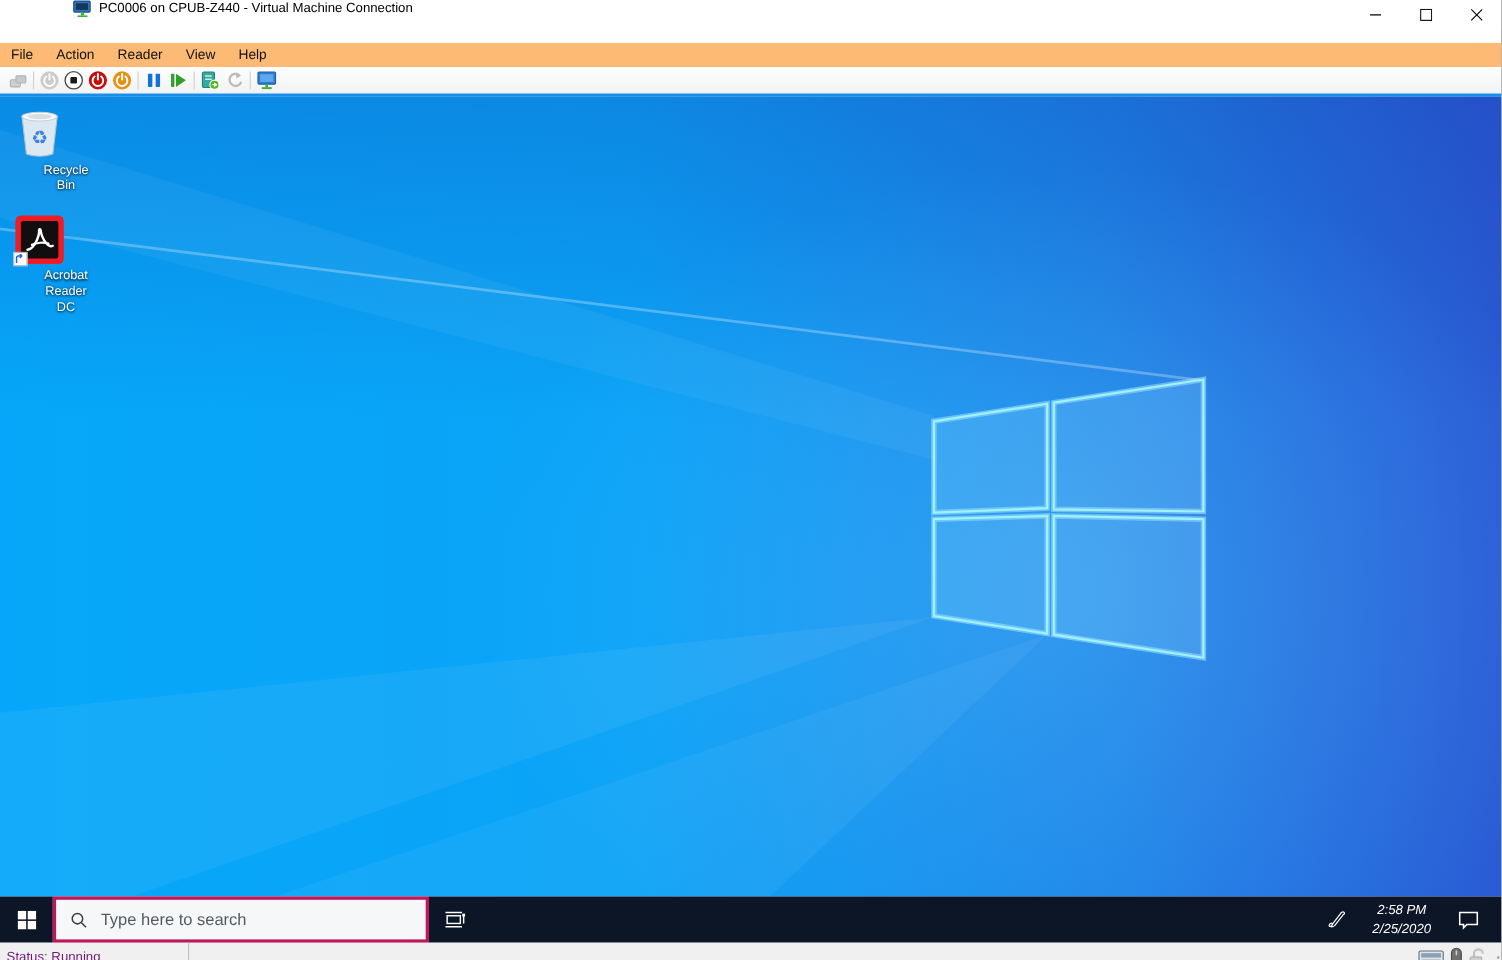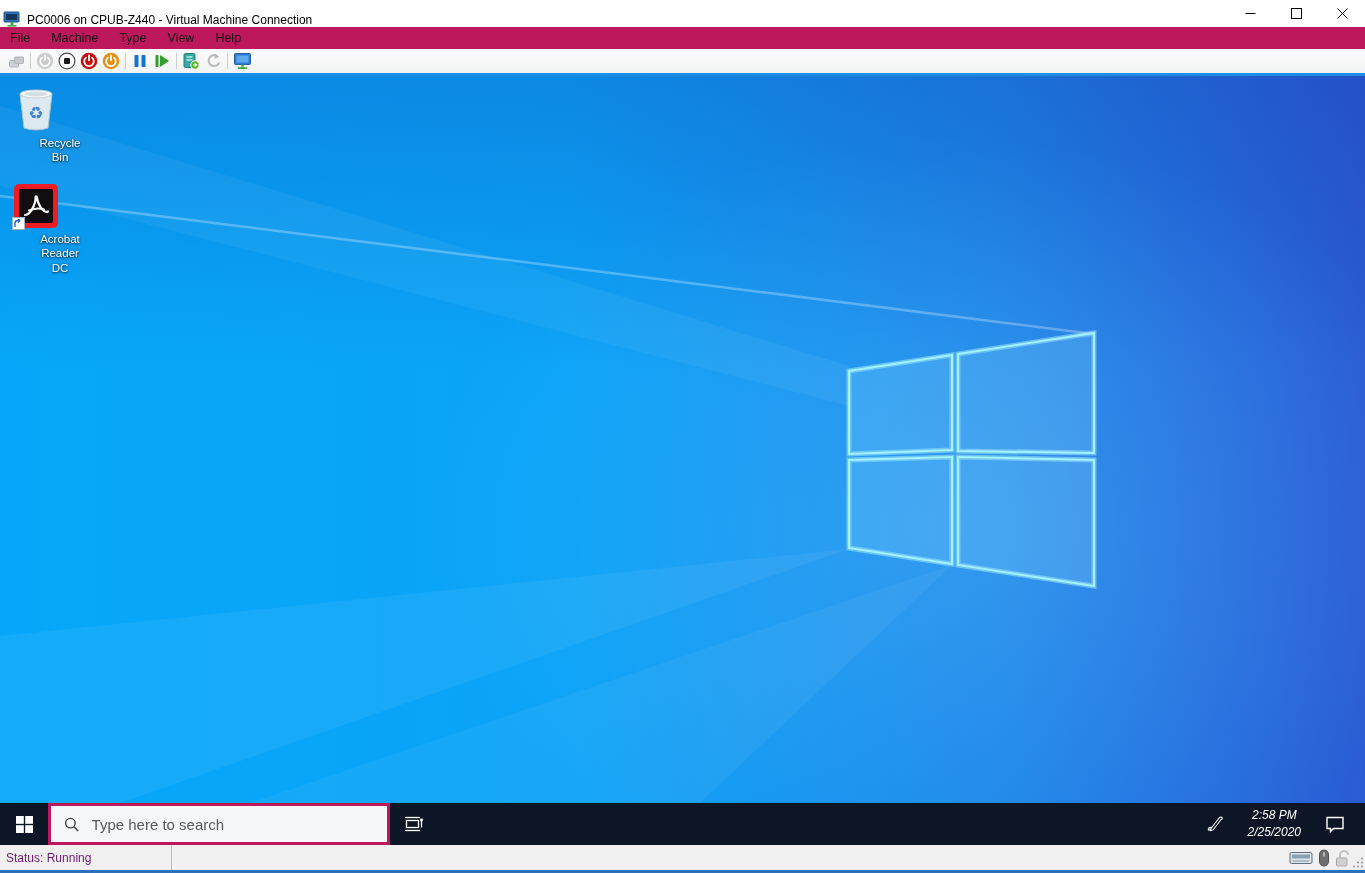--- a/index.html
+++ b/index.html
@@ -3,27 +3,27 @@
 <meta charset="utf-8">
 <style>
   * { margin:0; padding:0; box-sizing:border-box; }
   html,body { background:#777; }
   .app {
     position:relative; width:1365px; height:873px; background:#fff;
     font-family:"Liberation Sans", sans-serif; overflow:hidden;
     -webkit-font-smoothing:antialiased;
   }
   
-  .titlebar { height:27px; display:flex; align-items:flex-end; padding-left:3px; background:#fff; }
+  .titlebar { height:27px; display:flex; align-items:flex-start; padding-left:24px; background:#fff;margin-left:42px; }
   .titlebar .app-icon { width:18px; height:16px; margin-right:6px; flex:0 0 auto; }
   .titlebar .title-text { font-size:12px; color:#000; }
   .win-controls { margin-left:auto; display:flex; height:100%; }
   .win-btn { width:46px; height:27px; display:flex; align-items:center; justify-content:center; cursor:default; }
   
-  .menubar { height:22px; display:flex; align-items:center; padding-left:7px; background:#be185d; }
+  .menubar { height:22px; display:flex; align-items:center; padding-left:7px; background:#fdba74;margin-top:12px; }
   .menu-item { font-size:12.5px; color:#111; padding:2px 10px 2px 3px; margin-right:8px; }
   
   .toolbar { height:24px; display:flex; align-items:center; padding-left:5px;
              background:linear-gradient(#fdfdfd,#f1f2f3); }
   .tb-btn { width:22px; height:22px; display:flex; align-items:center; justify-content:center; }
   .tb-sep { width:1px; height:16px; background:#cfcfcf; margin:0 3px; }
   .vm-top-line { height:3px; background:#1a8de8; }
   
   .screen { position:relative; width:1365px; height:769px; }
   .wallpaper {
@@ -101,22 +101,22 @@
       <div class="win-btn">
         <svg width="11" height="11" viewBox="0 0 11 11">
             <path d="M0.5,0.5 L10.5,10.5 M10.5,0.5 L0.5,10.5" stroke="#000" stroke-width="1"></path>
           </svg>
       </div>
     </div>
   </div>
 
   <div class="menubar">
     <span class="menu-item">File</span>
-    <span class="menu-item">Machine</span>
-    <span class="menu-item">Type</span>
+    <span class="menu-item">Action</span>
+    <span class="menu-item">Reader</span>
     <span class="menu-item">View</span>
     <span class="menu-item">Help</span>
   </div>
 
   <div class="toolbar">
     <div class="tb-btn">
       <svg width="17" height="17" viewBox="0 0 17 17">
         <rect x="1.5" y="7.5" width="9" height="6.5" rx="1" fill="#ccd1d5" stroke="#adb3b8"></rect>
         <rect x="6.5" y="4" width="9" height="6.5" rx="1" fill="#c3c9ce" stroke="#adb3b8"></rect>
       </svg>

